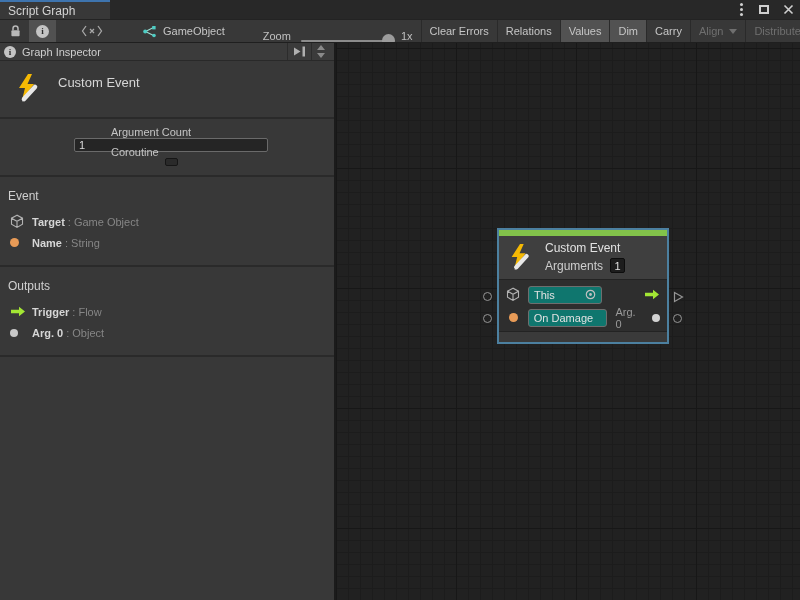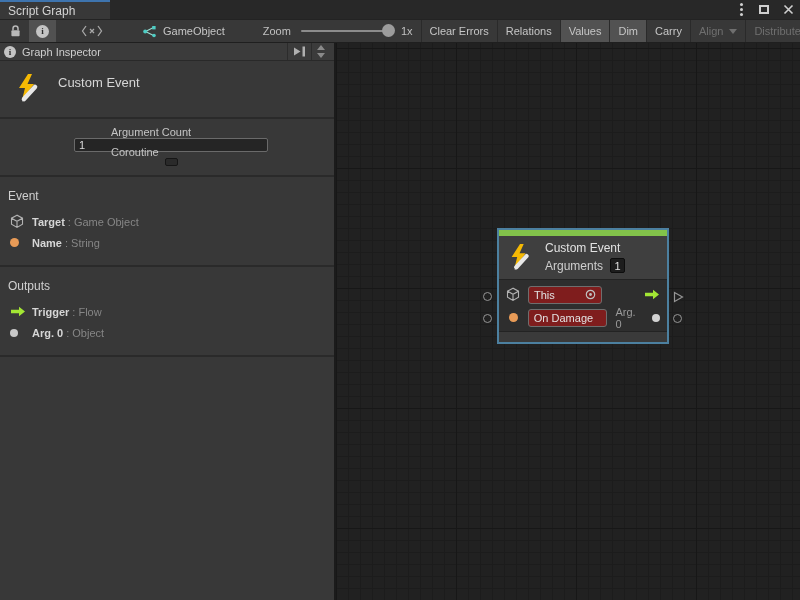--- a/index.html
+++ b/index.html
@@ -27,21 +27,21 @@
     flex:0 0 auto; overflow:hidden; white-space:nowrap; }
   .tool-group { display:flex; align-items:center; }
   .icon-btn { height:100%; display:flex; align-items:center; justify-content:center;
     padding:0 7px; }
   .icon-btn.active { background:#515151; }
   .info-circle { width:13px; height:13px; border-radius:50%; background:#c4c4c4;
     color:#2c2c2c; font-weight:bold; font-size:9px; display:flex; align-items:center;
     justify-content:center; font-family:"Liberation Serif", serif; }
   .vsep { width:1px; background:#2a2a2a; height:100%; }
   .go-chip { display:flex; align-items:center; gap:6px; padding:0 10px; }
-  .zoom-area { display:flex; align-items:center; margin-left:28px; }
+  .zoom-area { display:flex; align-items:flex-end; margin-left:28px; }
   .zoom-label { color:#c0c0c0; }
   .slider { position:relative; width:92px; height:2px; background:#8c8c8c;
     margin:0 2px 0 10px; border-radius:1px; }
   .slider-handle { position:absolute; right:-2px; top:50%; width:13px; height:13px;
     margin-top:-7px; border-radius:50%; background:#9c9c9c; }
   .zoom-val { margin-left:6px; color:#c0c0c0; }
   .tbtn { display:flex; align-items:center; padding:6px 8px; color:#c6c6c6;
     border-left:1px solid #2a2a2a; height:100%; }
   .tbtn:last-child { border-right:1px solid #2a2a2a; }
   .tbtn.active { background:#525252; }
@@ -107,21 +107,21 @@
     padding:5px 8px 6px; }
   .node-titles { margin-left:12px; }
   .node-title { font-size:12px; color:#e2e2e2; line-height:15px; }
   .node-args { display:flex; align-items:center; margin-top:2px; }
   .node-args-label { font-size:12px; color:#cfcfcf; }
   .argbox { margin-left:7px; width:15px; height:15px; background:#1d1d1d;
     border:1px solid #0d0d0d; border-radius:2px; color:#e0e0e0;
     display:flex; align-items:center; justify-content:center; font-size:11px; }
   .node-body { border-top:1px solid #232323; padding:3px 0 2px; }
   .prow { display:flex; align-items:center; height:23px; padding:0 7px; }
-  .pill { height:18px; background:#7f1d1d; border:1px solid #6e6e6e;
+  .pill { height:18px; background:#0f766e; border:1px solid #6e6e6e;
     border-radius:3px; display:flex; align-items:center; padding:0 5px;
     color:#e2e2e2; margin-left:8px; }
   .pill.this-field { width:74px; justify-content:space-between; }
   .pill.name-field { width:81px; }
   .spacer { flex:1; }
   .orange-dot { width:9px; height:9px; border-radius:50%; background:#e89b57; }
   .white-dot { width:8px; height:8px; border-radius:50%; background:#d2d2d2;
     margin-left:8px; }
   .arg0-label { color:#9a9a9a; margin-left:8px; }
   .node-footer { height:11px; background:#3a3a3a; border-top:1px solid #232323; }

